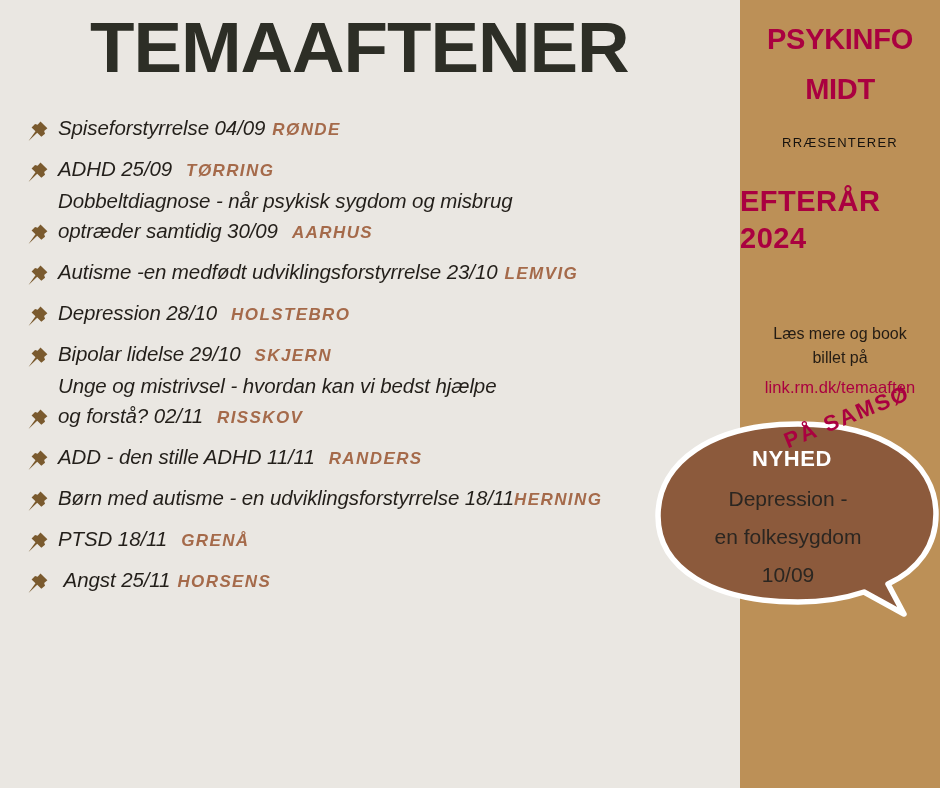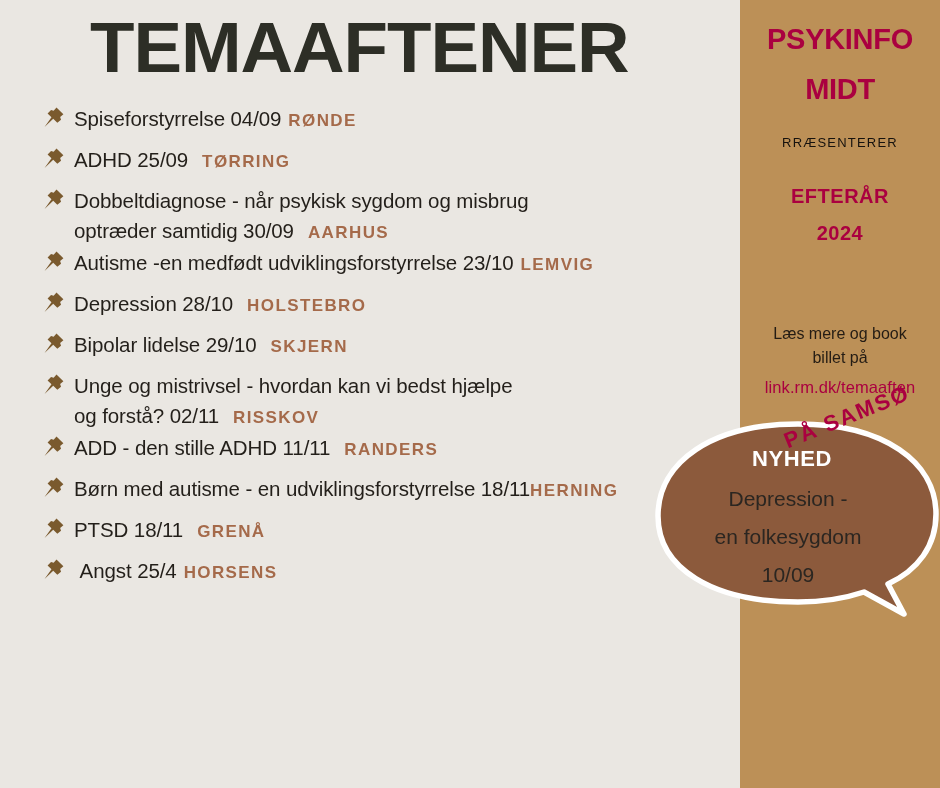--- a/index.html
+++ b/index.html
@@ -50,24 +50,24 @@
     left: 0; right: 0;
     text-align: center;
     color: #16120e;
     font-size: 13px;
     letter-spacing: 1.2px;
     font-weight: 500;
   }
   .sb-season {
     position: absolute;
     left: 0; right: 0;
-    text-align: center;
+    text-align: left;
     color: #aa0040;
     font-weight: bold;
-    font-size: 20px;
+    font-size: 29px;
     letter-spacing: 0.5px;
   }
   #sb-season1 { top: 185px; }
   #sb-season2 { top: 222px; }
   .sb-info {
     position: absolute;
     top: 322px;
     left: 6px; right: 6px;
     text-align: center;
     color: #241c14;
@@ -103,23 +103,24 @@
   
   #event-list {
     position: absolute;
     left: 0;
     top: 104px;
     width: 745px;
   }
   .event-row {
     position: relative;
     display: flex;
-    align-items: flex-start;
+    align-items: flex-end;
     min-height: 41px;
-    padding-left: 40px;
+    padding-left: 24px;
+    font-style: italic;
   }
   .pin-icon {
     flex: 0 0 auto;
     width: 26px;
     height: 26px;
     margin-top: 1px;
     margin-right: 8px;
   }
   .event-text {
     color: #231f1a;
@@ -255,21 +256,21 @@
       <div class="event-row">
         <svg class="pin-icon" viewBox="0 0 24 24">
           <path d="M15.2 2.2 L21.6 8.6 L18.6 11.0 L19.4 13.6 L16.0 16.4 L12.2 12.6 L4.2 20.2 L10.6 11.4 L7.0 7.8 L10.2 4.6 L12.6 5.2 Z" fill="#7a5a2e"></path>
         </svg>
         <div class="event-text"><span class="event-title">PTSD 18/11</span><span class="city gap-md">GRENÅ</span></div>
       </div>
       <div class="event-row">
         <svg class="pin-icon" viewBox="0 0 24 24">
           <path d="M15.2 2.2 L21.6 8.6 L18.6 11.0 L19.4 13.6 L16.0 16.4 L12.2 12.6 L4.2 20.2 L10.6 11.4 L7.0 7.8 L10.2 4.6 L12.6 5.2 Z" fill="#7a5a2e"></path>
         </svg>
-        <div class="event-text"><span class="event-title"> Angst 25/4</span><span class="city gap-sm">HORSENS</span></div>
+        <div class="event-text"><span class="event-title"> Angst 25/11</span><span class="city gap-sm">HORSENS</span></div>
       </div>
     </div>
 
   <div id="sidebar">
     <div class="sb-brand" id="sb-brand1">PSYKINFO</div>
     <div class="sb-brand" id="sb-brand2">MIDT</div>
     <div class="sb-presents">RRÆSENTERER</div>
     <div class="sb-season" id="sb-season1">EFTERÅR</div>
     <div class="sb-season" id="sb-season2">2024</div>
     <div class="sb-info">

